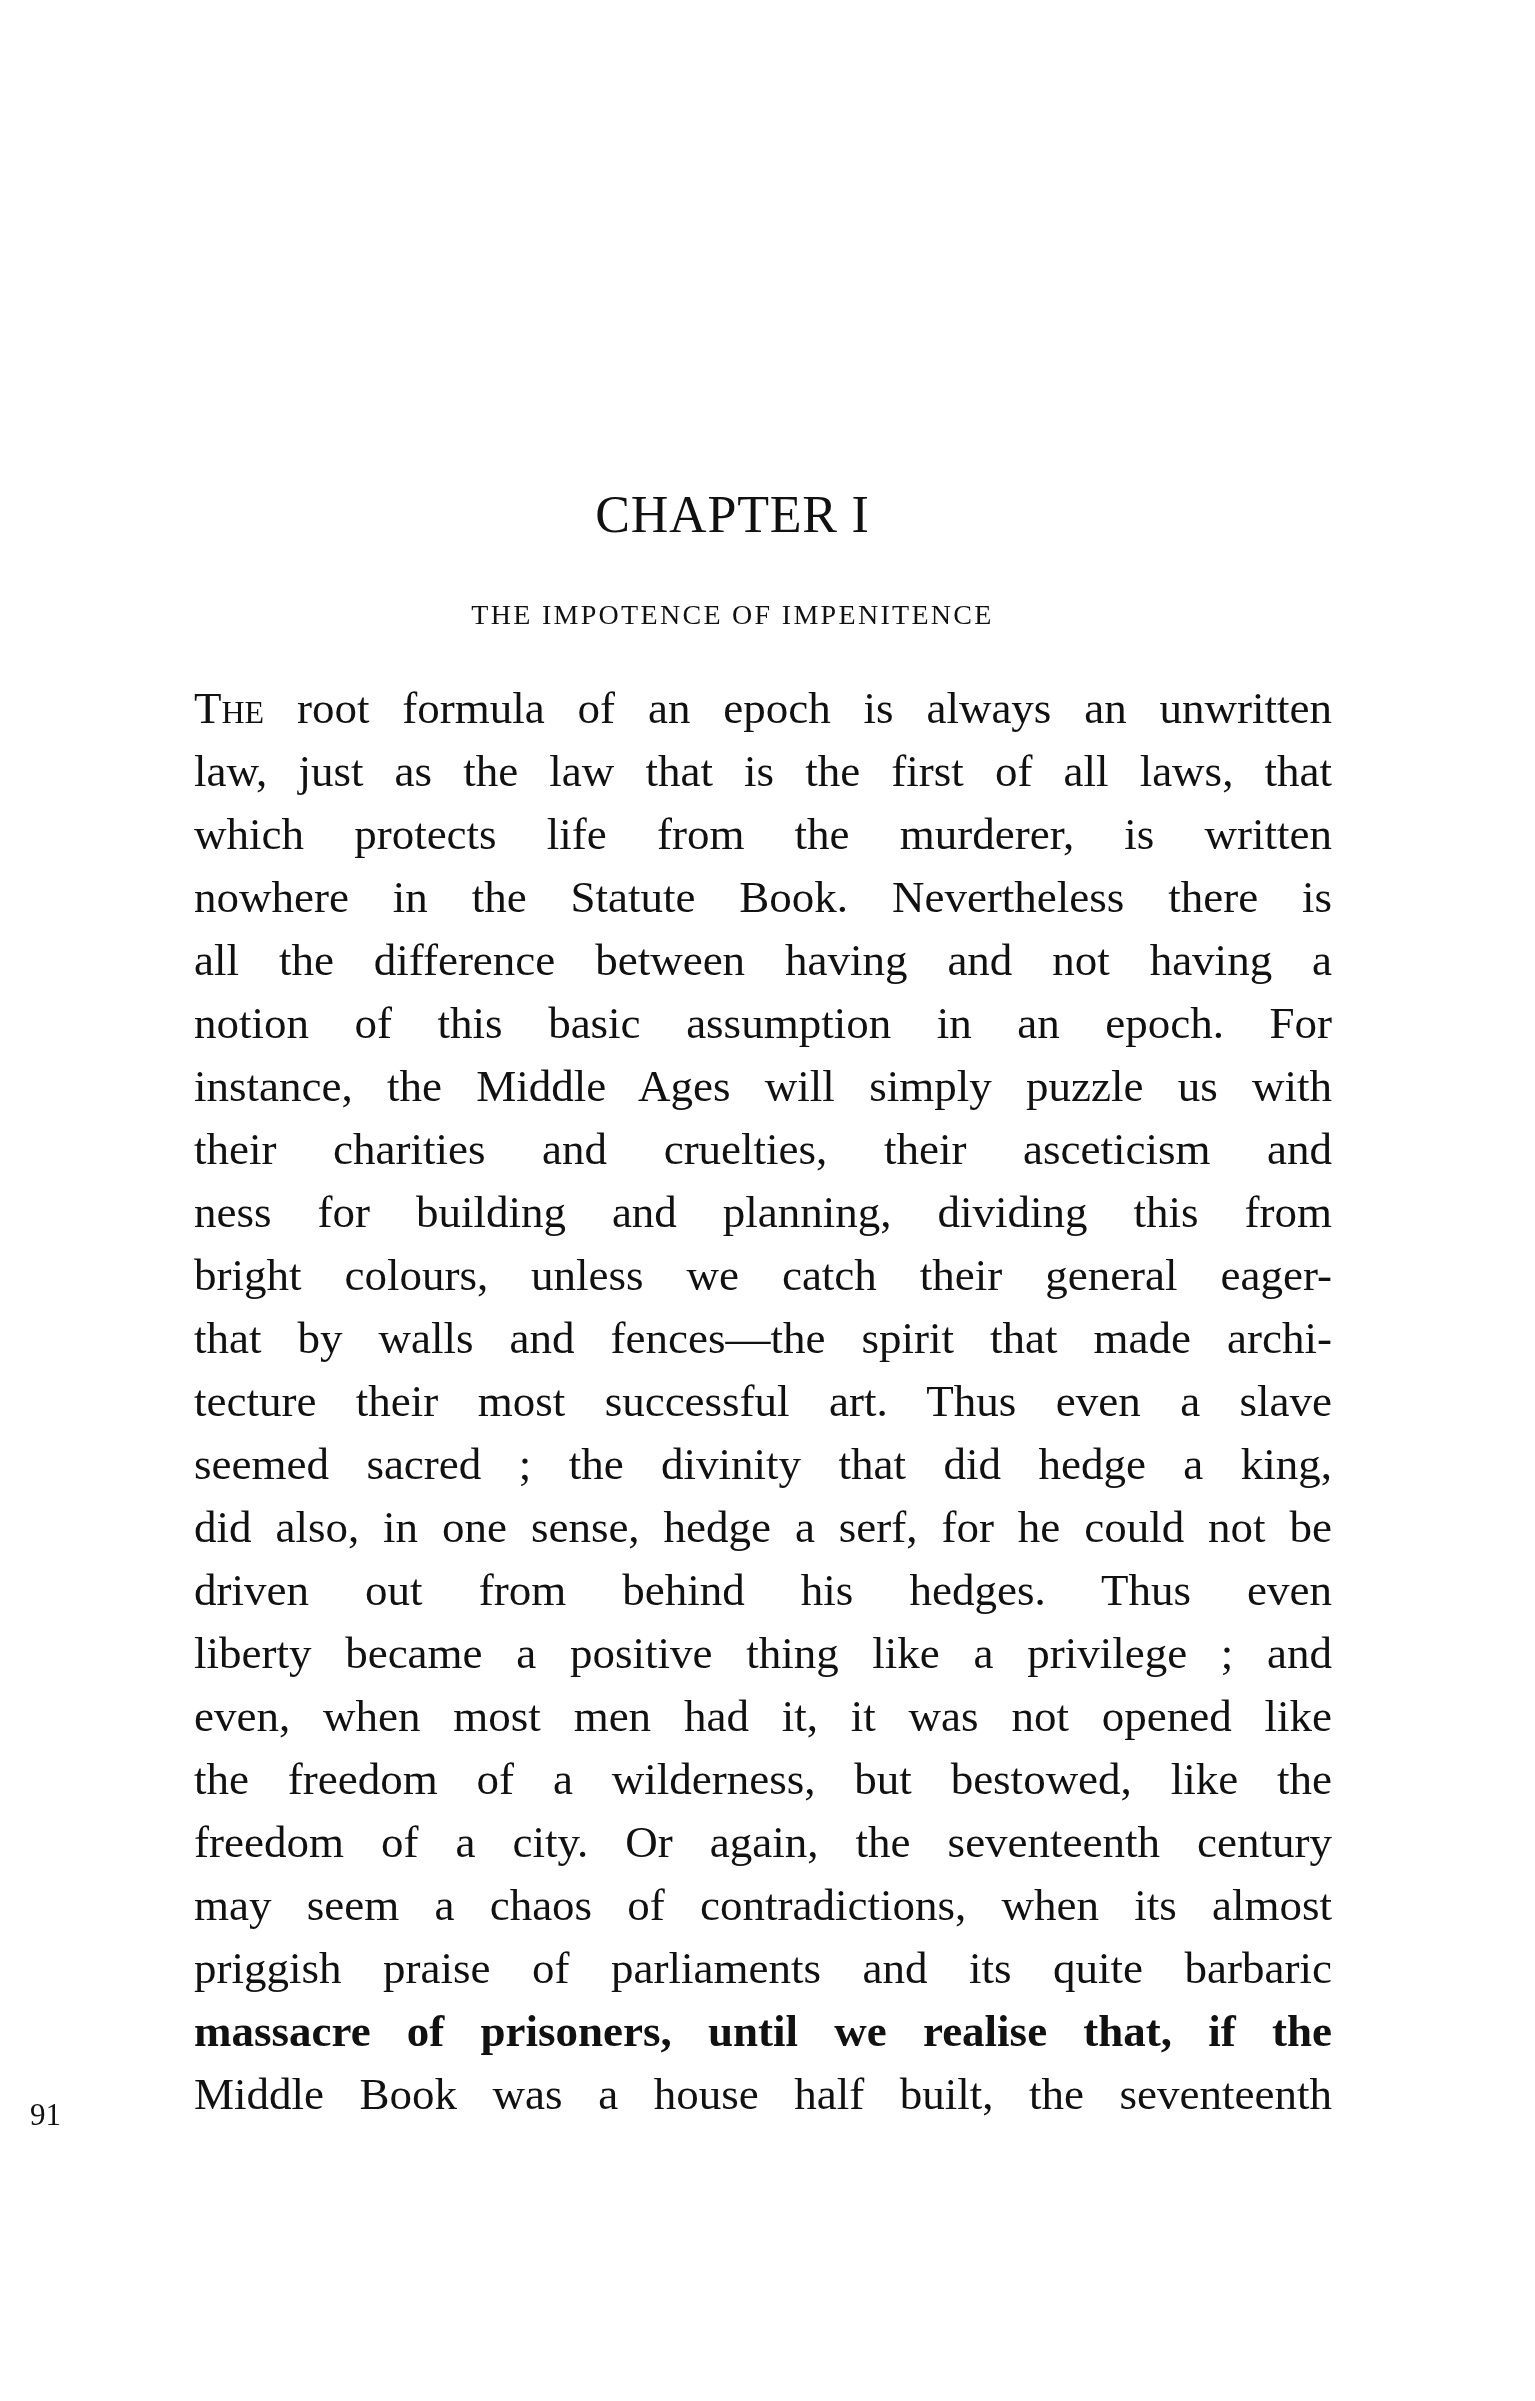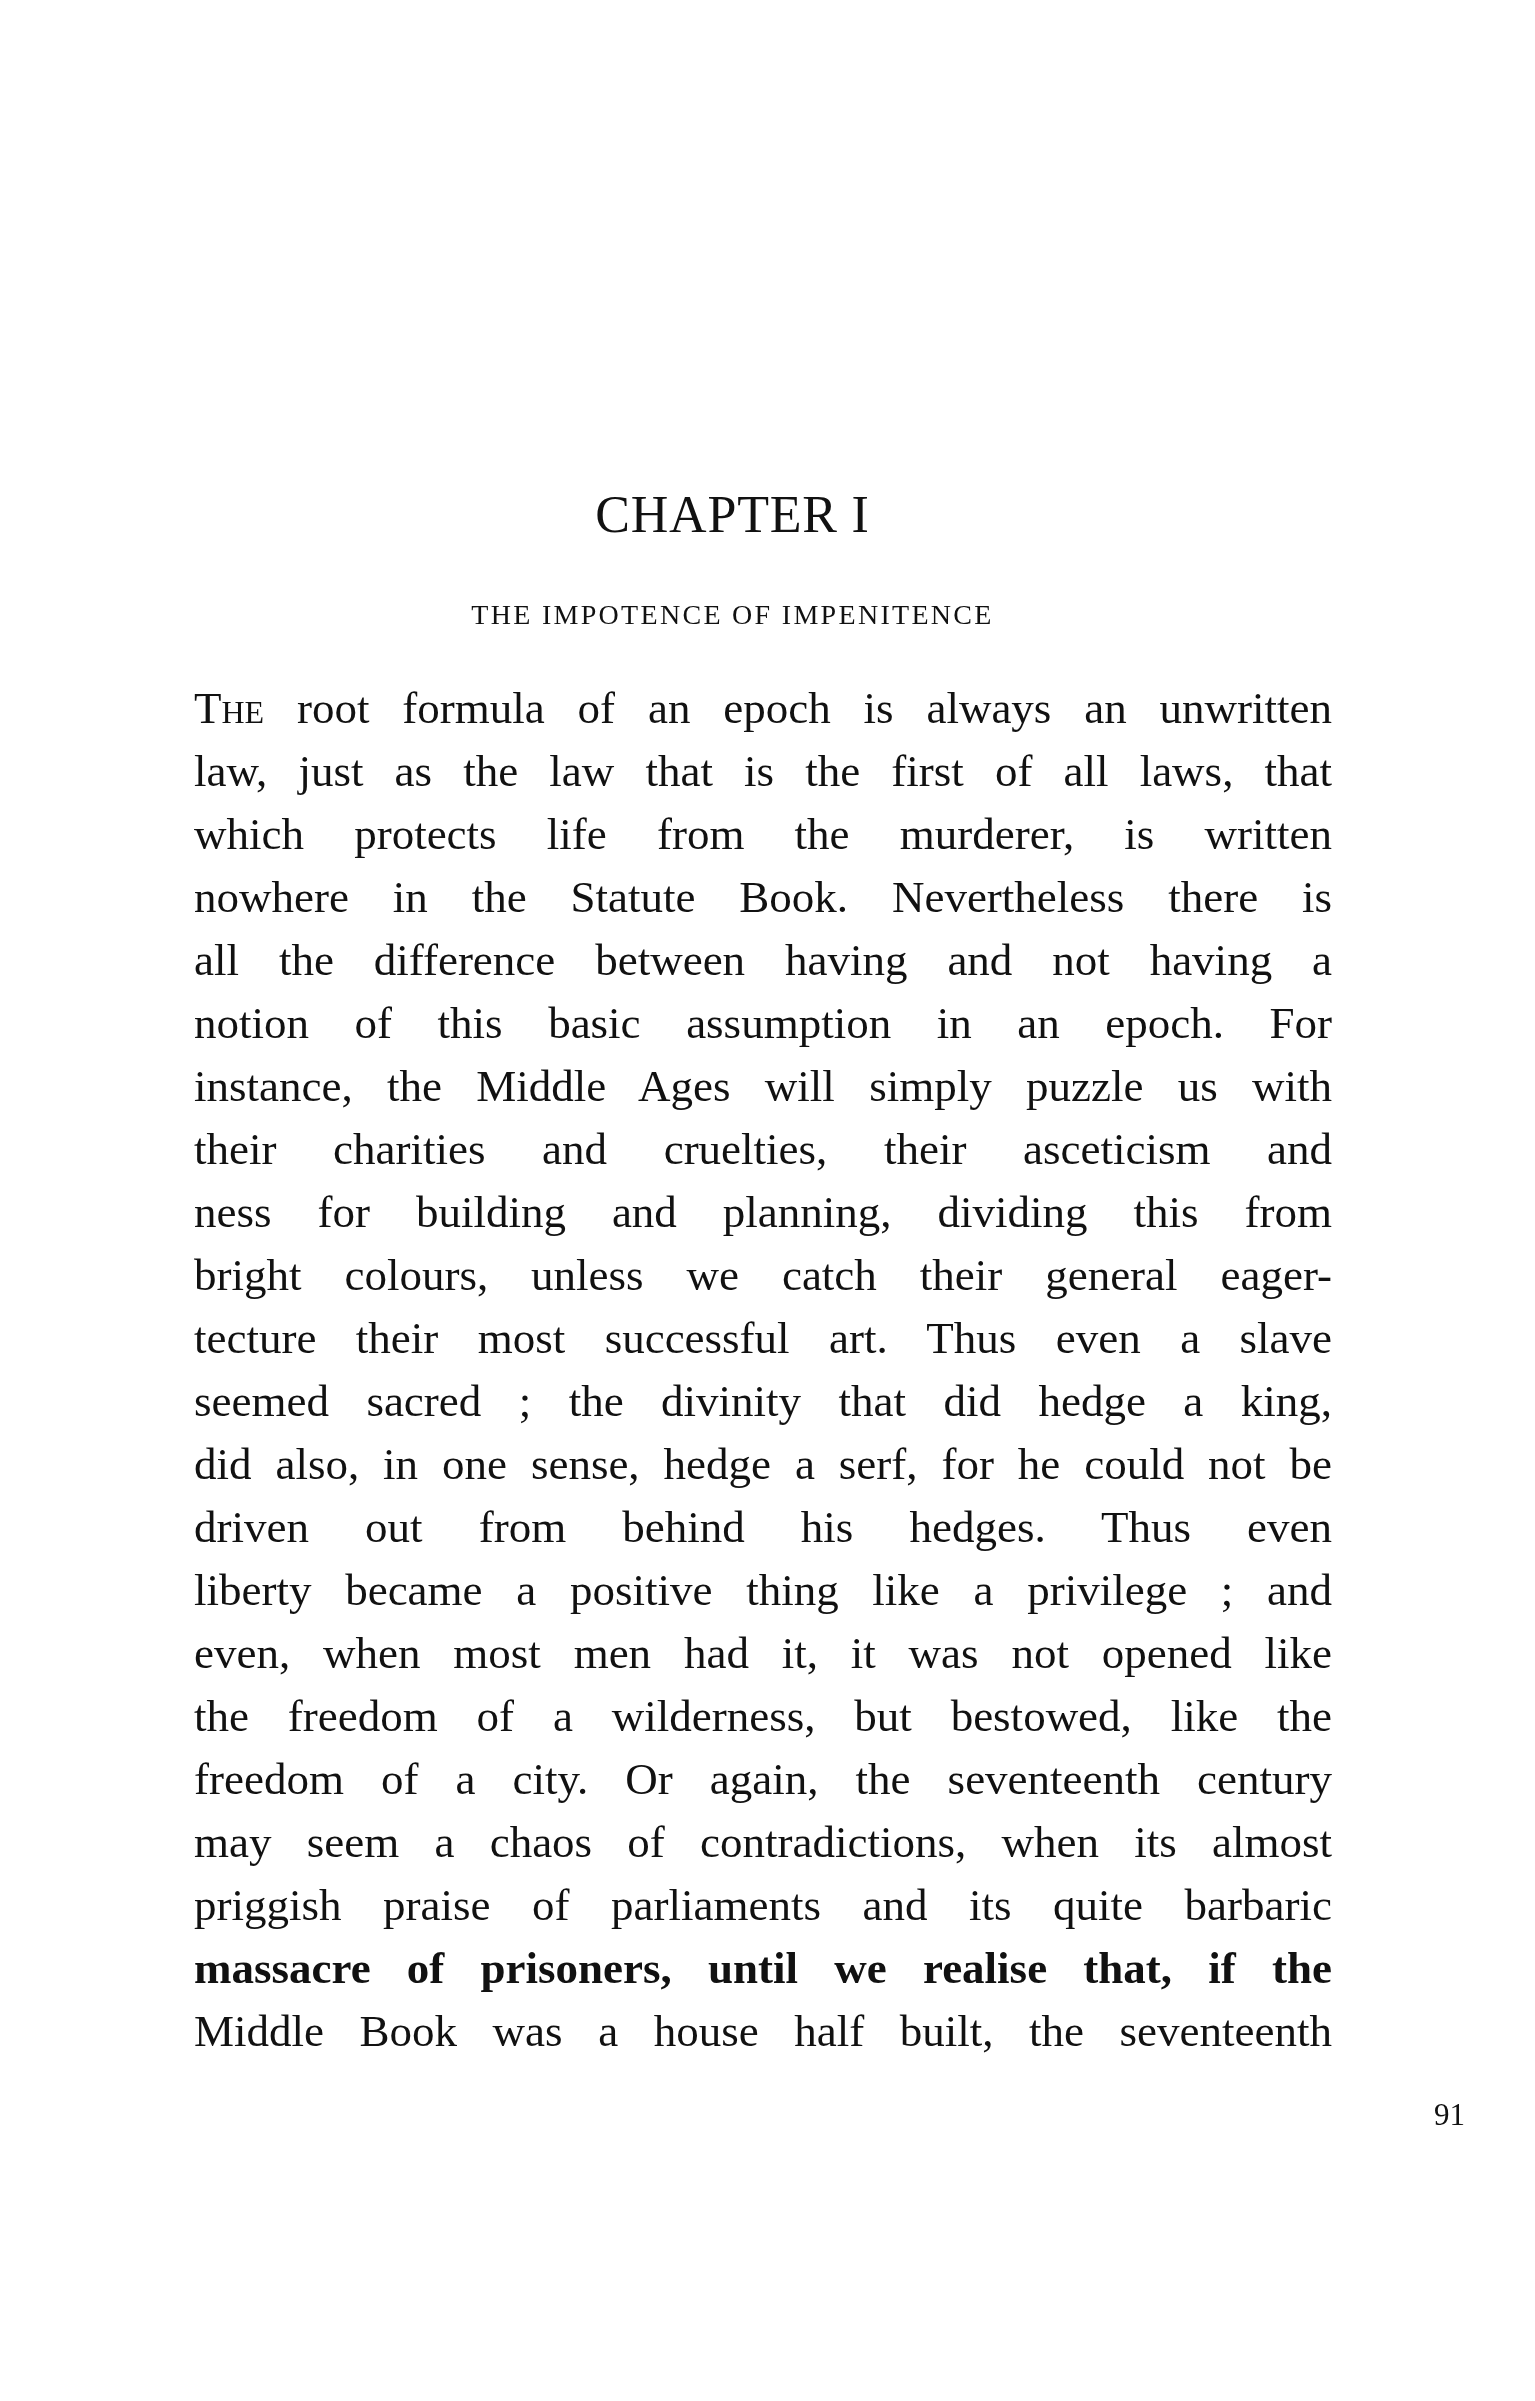--- a/index.html
+++ b/index.html
@@ -7,40 +7,41 @@
          font-family: "Liberation Serif", "DejaVu Serif", serif; color: #111111; }
   .chapter { position: absolute; top: 485px; left: 0; width: 1465px; text-align: center;
              font-size: 52px; letter-spacing: 0.8px; }
   .subtitle { position: absolute; top: 599px; left: 0; width: 1465px; text-align: center;
               font-size: 28px; letter-spacing: 2.3px; }
   .body-text { position: absolute; top: 677px; left: 165px; width: 1138px; margin-left: 29px; }
   .line { display: block; height: 63px; line-height: 63px; font-size: 45px;
           text-align: justify; text-align-last: justify; white-space: nowrap; overflow: visible; }
   .line.last-line { text-align-last: justify; }
   .sc { font-variant: small-caps; }
-  .page-number { position: absolute; top: 2097px; left: 0; width: 1465px; text-align: right;
-                 font-size: 31px; }
+  .page-number { position: absolute; top: 2097px; left: 0; width: 1465px; text-align: left;
+                 font-size: 31px; padding-left: 30px; }
 </style>
 </head>
 <body>
 
 <div class="chapter">CHAPTER I</div>
 <div class="subtitle">THE IMPOTENCE OF IMPENITENCE</div>
 
 <div class="body-text">
   <span class="line" style="white-space: normal;"><span class="sc">The</span><span> root formula of an epoch is always an unwritten</span></span>
   <span class="line" style="white-space: normal;">law, just as the law that is the first of all laws, that</span>
   <span class="line" style="white-space: normal;">which protects life from the murderer, is written</span>
   <span class="line" style="white-space: normal;">nowhere in the Statute Book. Nevertheless there is</span>
   <span class="line" style="white-space: normal;">all the difference between having and not having a</span>
   <span class="line" style="white-space: normal;">notion of this basic assumption in an epoch. For</span>
   <span class="line" style="white-space: normal;">instance, the Middle Ages will simply puzzle us with</span>
   <span class="line" style="white-space: normal;">their charities and cruelties, their asceticism and</span>
   <span class="line" style="white-space: normal;">ness for building and planning, dividing this from</span>
   <span class="line" style="white-space: normal;">bright colours, unless we catch their general eager-</span>
+  <span class="line" style="white-space: normal;">that by walls and fences—the spirit that made archi-</span>
   <span class="line" style="white-space: normal;">tecture their most successful art. Thus even a slave</span>
   <span class="line" style="white-space: normal;">seemed sacred ; the divinity that did hedge a king,</span>
   <span class="line" style="white-space: normal;">did also, in one sense, hedge a serf, for he could not be</span>
   <span class="line" style="white-space: normal;">driven out from behind his hedges. Thus even</span>
   <span class="line" style="white-space: normal;">liberty became a positive thing like a privilege ; and</span>
   <span class="line" style="white-space: normal;">even, when most men had it, it was not opened like</span>
   <span class="line" style="white-space: normal;">the freedom of a wilderness, but bestowed, like the</span>
   <span class="line" style="white-space: normal;">freedom of a city. Or again, the seventeenth century</span>
   <span class="line" style="white-space: normal;">may seem a chaos of contradictions, when its almost</span>
   <span class="line" style="white-space: normal;">priggish praise of parliaments and its quite barbaric</span>

